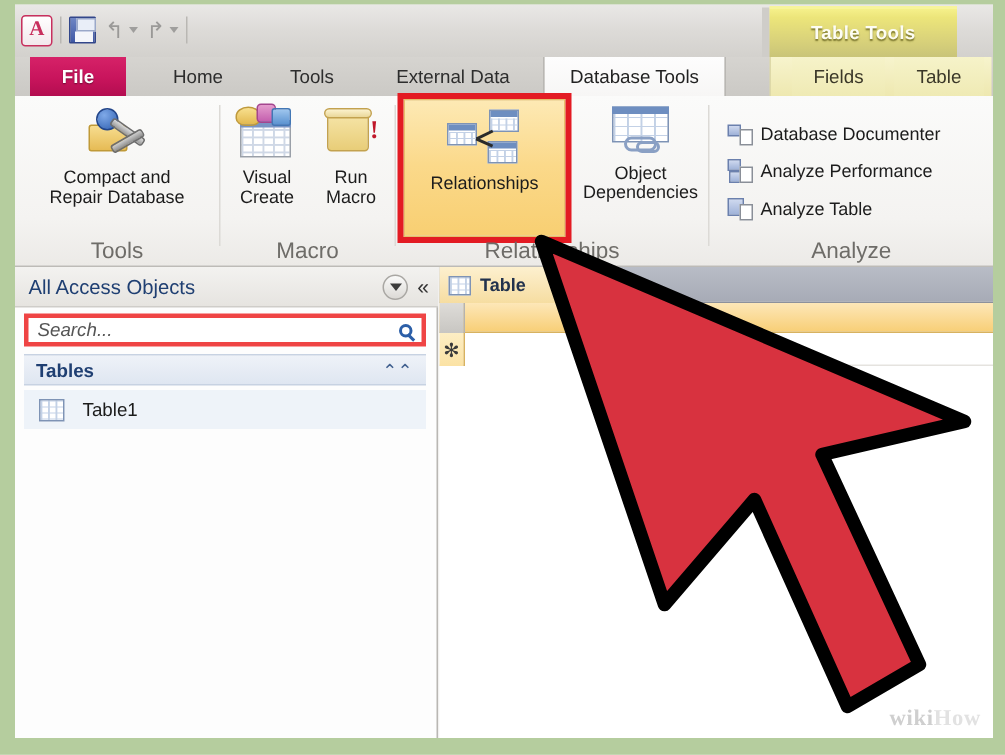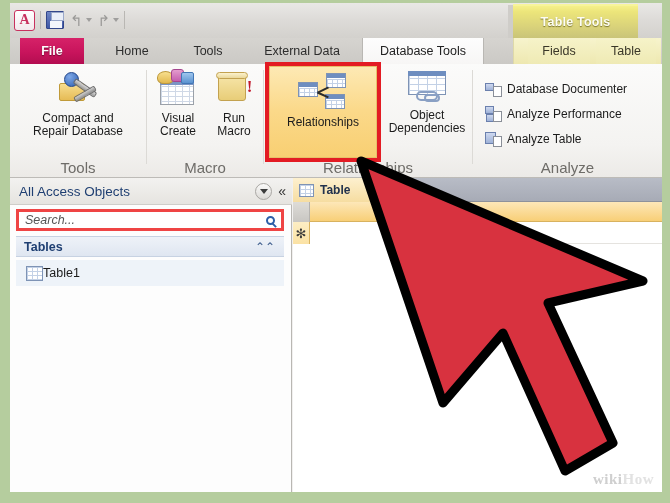--- a/index.html
+++ b/index.html
@@ -271,21 +271,21 @@
   .nav-item {
     position: absolute; left: 6px; width: 268px; height: 26px;
     display: flex; align-items: center;
   }
   .nav-item.selected { background: #eef3f9; }
   .nav-tbl-ico {
     width: 17px; height: 15px; margin-left: 10px; background: #fff; border: 1px solid #7e93b5;
     background-image: linear-gradient(#c3d1e6 1px, transparent 1px), linear-gradient(90deg,#c3d1e6 1px, transparent 1px);
     background-size: 5px 4px; flex: 0 0 auto;
   }
-  .nav-item-lbl { font-size: 12.5px; color: #1b1b1b; }
+  .nav-item-lbl { font-size: 12.5px; color: #1b1b1b; margin-left: 12px; }
 
   
   .docarea {
     position: absolute; left: 283px; top: 175px; width: 369px; height: 314px;
     background: #fff;
   }
   .doc-tabstrip {
     position: absolute; left: 0; top: 0; width: 369px; height: 24px;
     background: linear-gradient(180deg,#b8bcc6 0%,#a7abb6 100%);
     border-bottom: 1px solid #8d919b;

